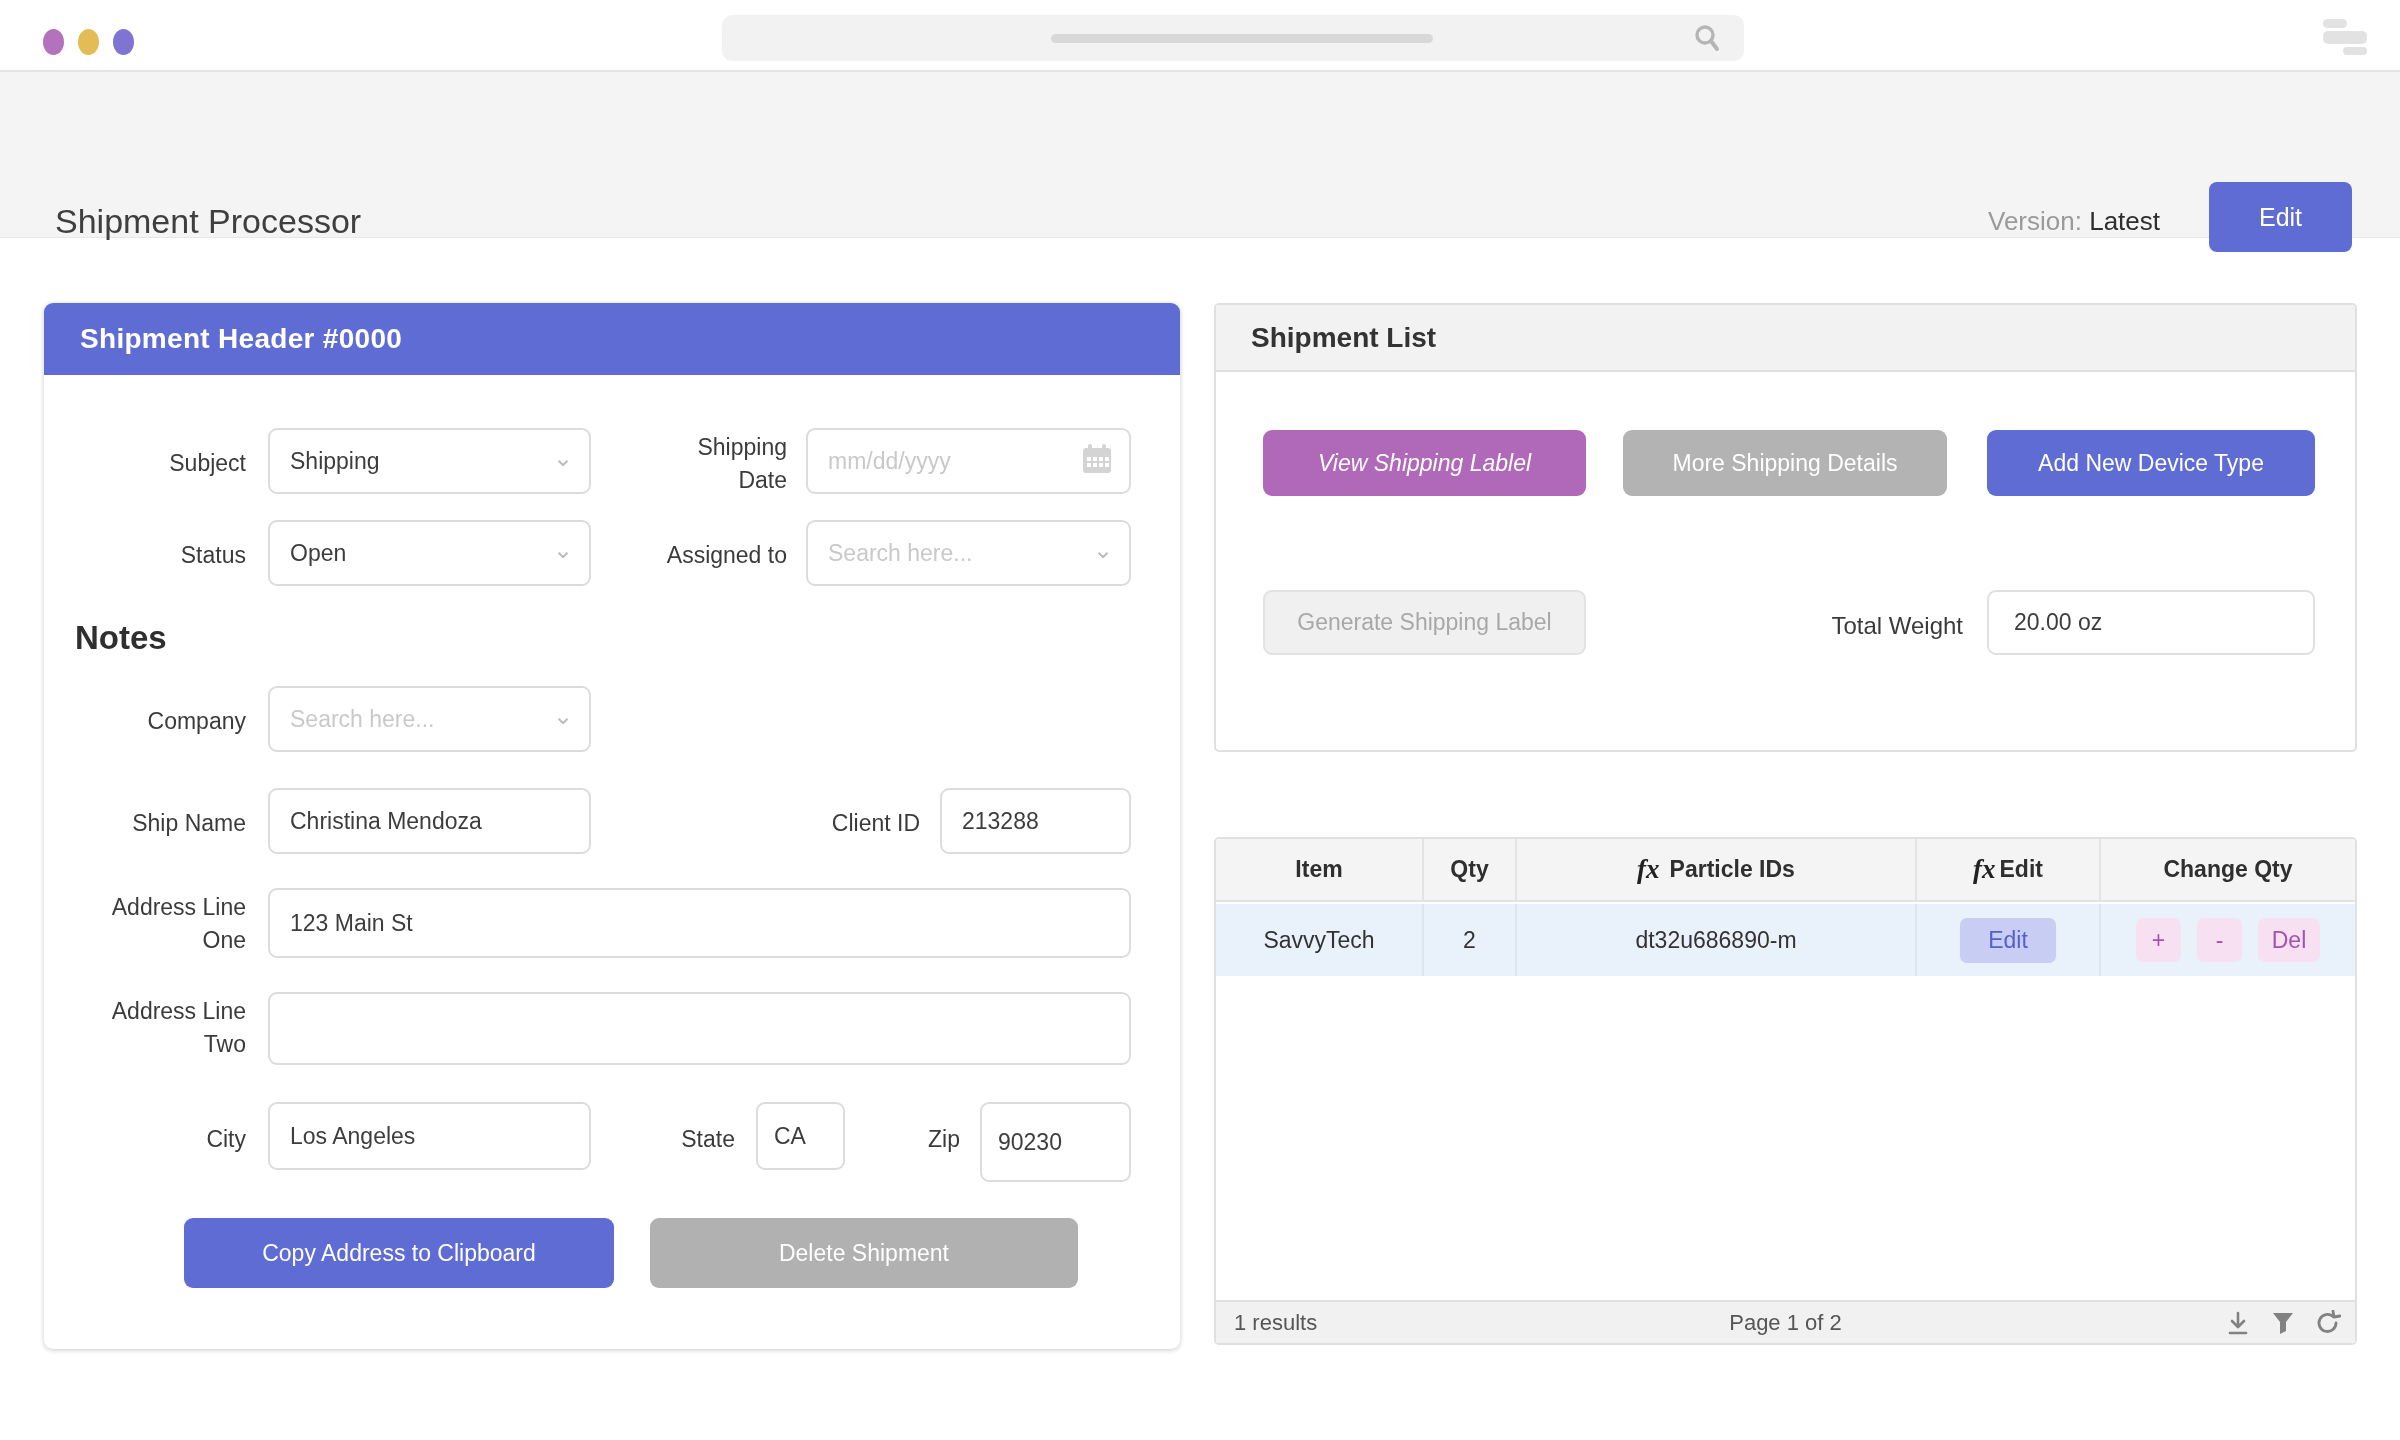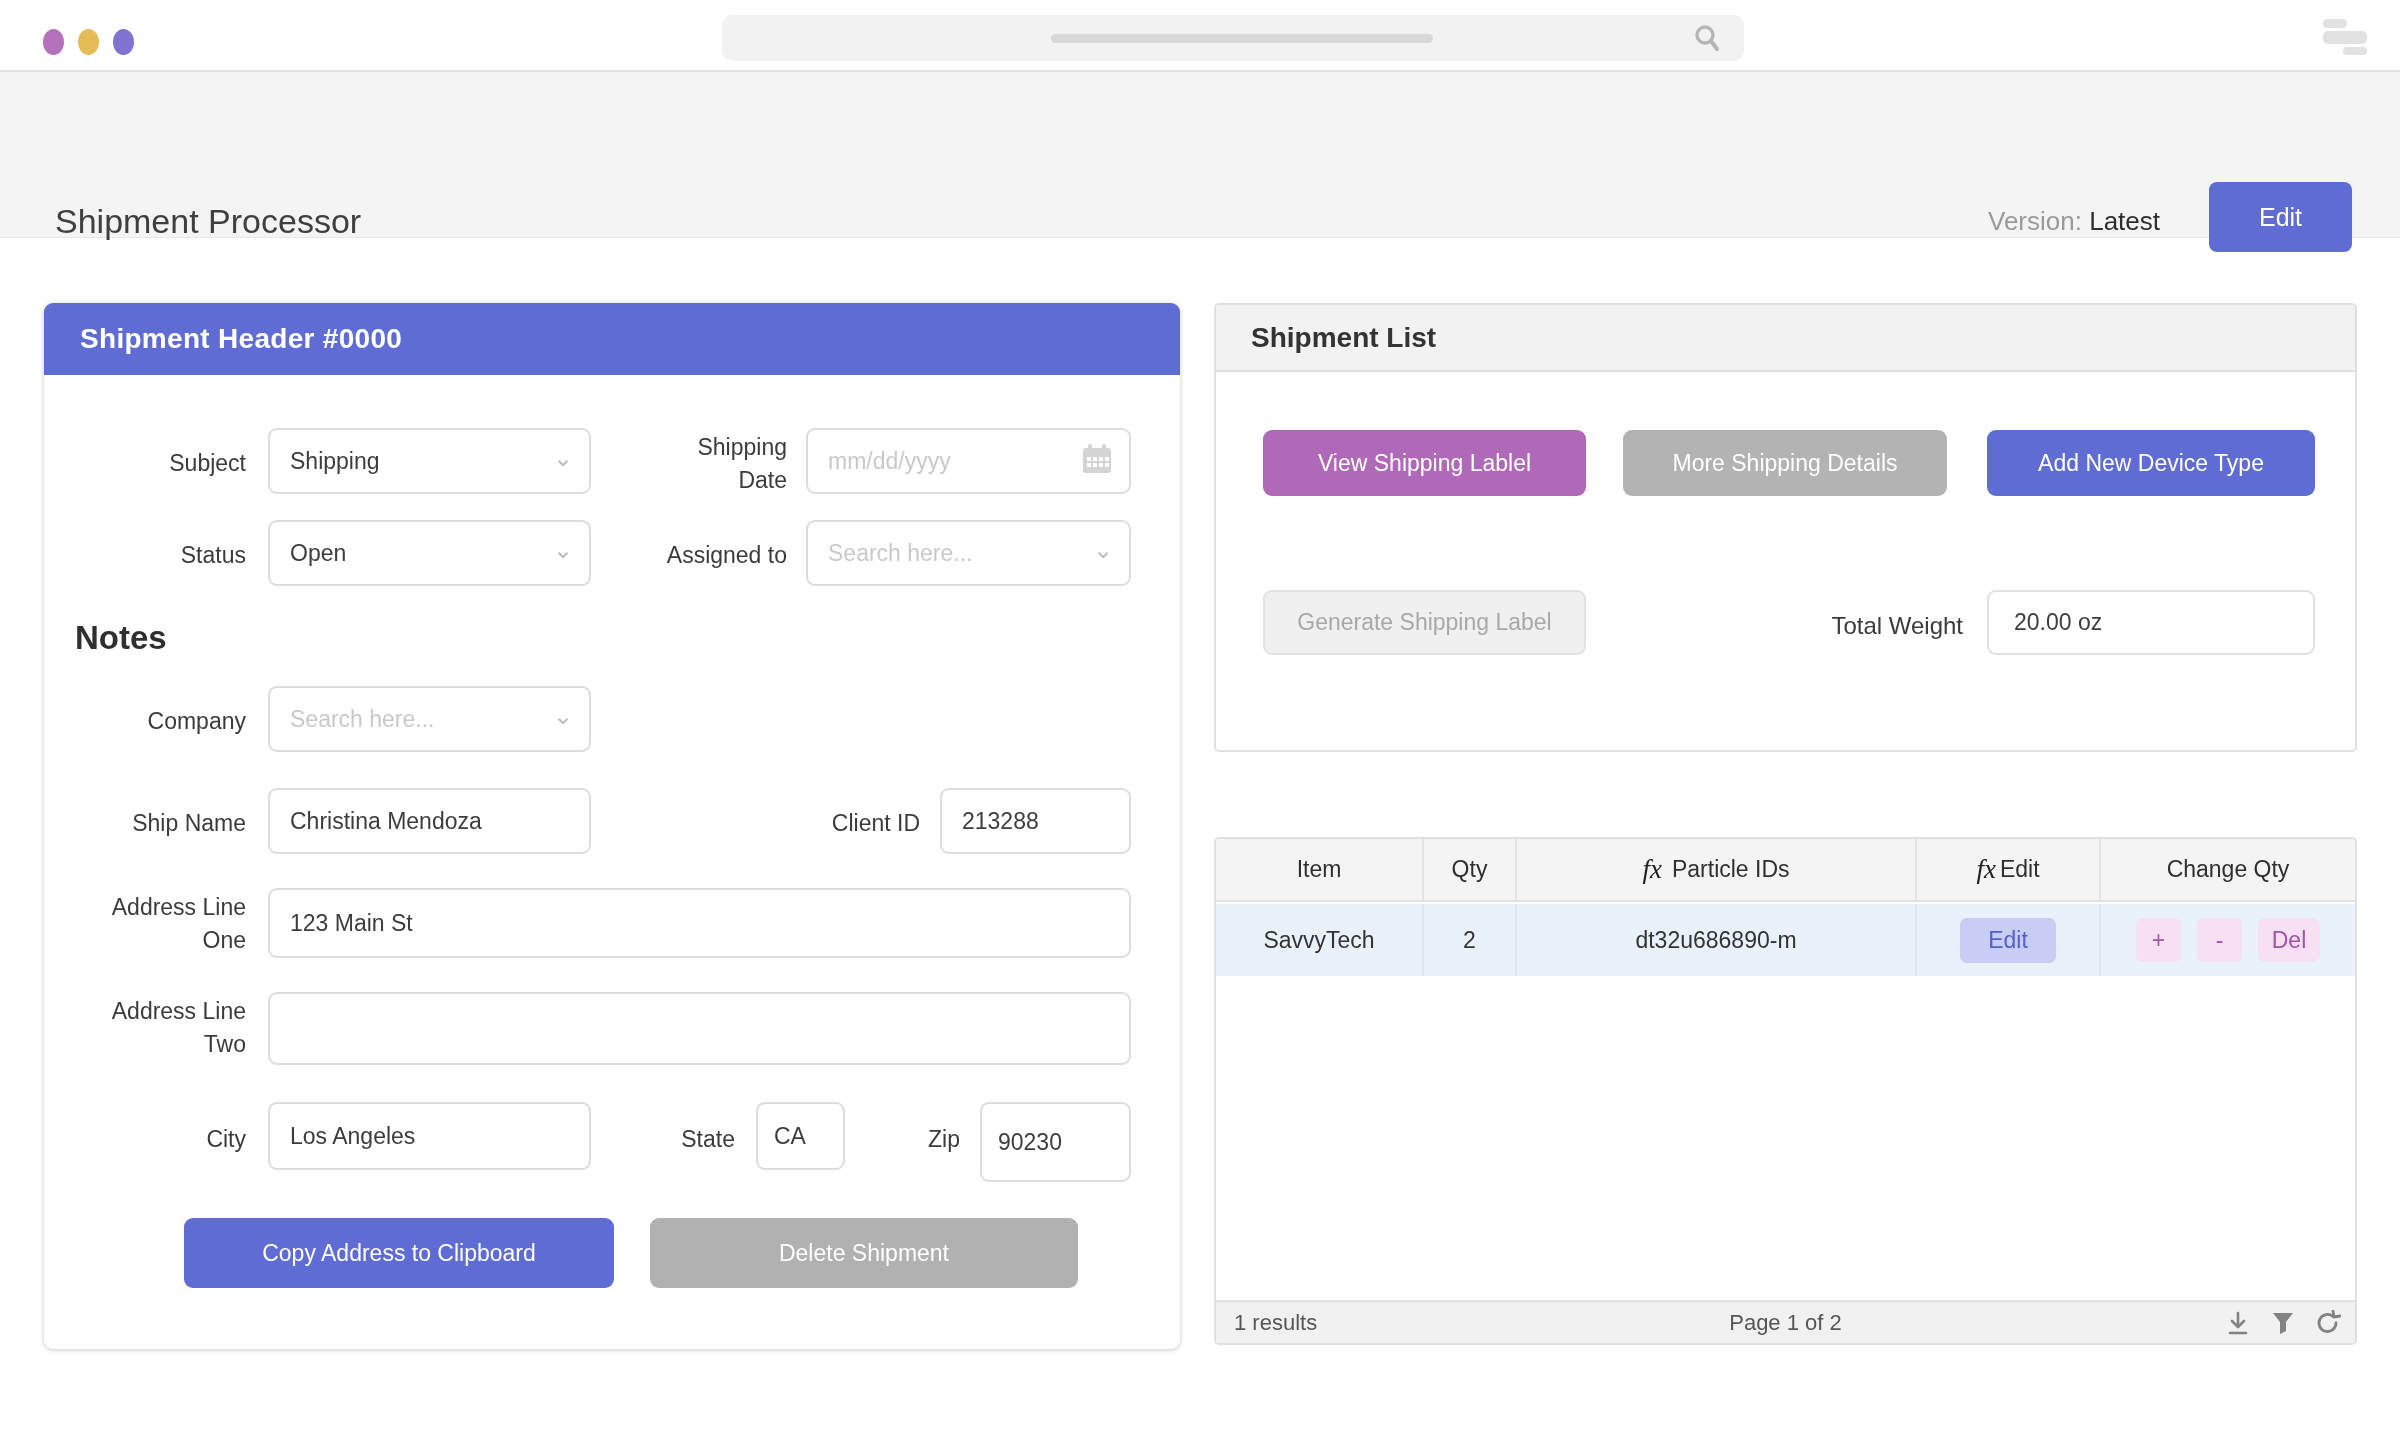--- a/index.html
+++ b/index.html
@@ -58,34 +58,34 @@
   .notes-h { position: absolute; left: 31px; top: 316px; font-size: 33px; font-weight: 700; color: #2f2f2f; }
   .cal-icon { position: absolute; right: 16px; top: 50%; transform: translateY(-50%); }
 
   
   .panel { position: absolute; background: #fff; border: 2px solid #e0e0e0; border-radius: 5px; }
   .panel1 { left: 1214px; top: 303px; width: 1143px; height: 449px; }
   .panel-head { position: absolute; left: 0; top: 0; width: 100%; height: 67px; background: #f3f2f3;
     border-bottom: 2px solid #e0e0e0; display: flex; align-items: center; padding-left: 35px;
     border-radius: 4px 4px 0 0; }
   .panel-head h2 { font-size: 28px; font-weight: 700; color: #333; }
-  .btn-view { left: 47px; top: 125px; width: 323px; height: 66px; background: #b069b8; }
+  .btn-view { left: 47px; top: 125px; width: 323px; height: 66px; background: #b069b8; font-style: italic; }
   .btn-more { left: 407px; top: 125px; width: 324px; height: 66px; background: #b3b3b3; }
   .btn-add  { left: 771px; top: 125px; width: 328px; height: 66px; background: #5e6cd4; }
   .btn-generate { left: 47px; top: 285px; width: 323px; height: 65px; background: #f1f0f1;
     color: #a8a8a8; border: 2px solid #e2e2e2; }
 
   
   .panel2 { left: 1214px; top: 837px; width: 1143px; height: 508px; }
   .thead { position: absolute; left: 0; top: 0; width: 1139px; height: 63px; background: #f5f4f5;
     border-bottom: 2px solid #e3e3e3; display: flex; border-radius: 4px 4px 0 0; }
   .trow { position: absolute; left: 0; top: 65px; width: 1139px; height: 72px; background: #e9f1fb;
     display: flex; }
   .th, .td { display: flex; align-items: center; justify-content: center; font-size: 23px; }
-  .th { color: #2f2f2f; font-weight: 400; border-left: 2px solid #e3e3e3; }
+  .th { color: #2f2f2f; font-weight: 700; border-left: 2px solid #e3e3e3; }
   .td { color: #333; border-left: 2px solid #dde6f0; }
   .th:first-child, .td:first-child { border-left: none; }
   .c-item { width: 206px; } .c-qty { width: 93px; } .c-pid { width: 400px; }
   .c-edit { width: 184px; } .c-chg { width: 256px; }
   .fx { font-family: "Liberation Serif", serif; font-style: italic; font-size: 27px; margin-right: 10px; color: #222; }
   .pill { border: none; border-radius: 7px; font-size: 23px; cursor: pointer; font-family: inherit; }
   .pill-edit { width: 96px; height: 45px; background: #c7cdf3; color: #5560cb; }
   .pill-pink { height: 44px; background: #f6e0f1; color: #a552ae; }
   .pill-plus, .pill-minus { width: 45px; }
   .pill-del { width: 62px; }

